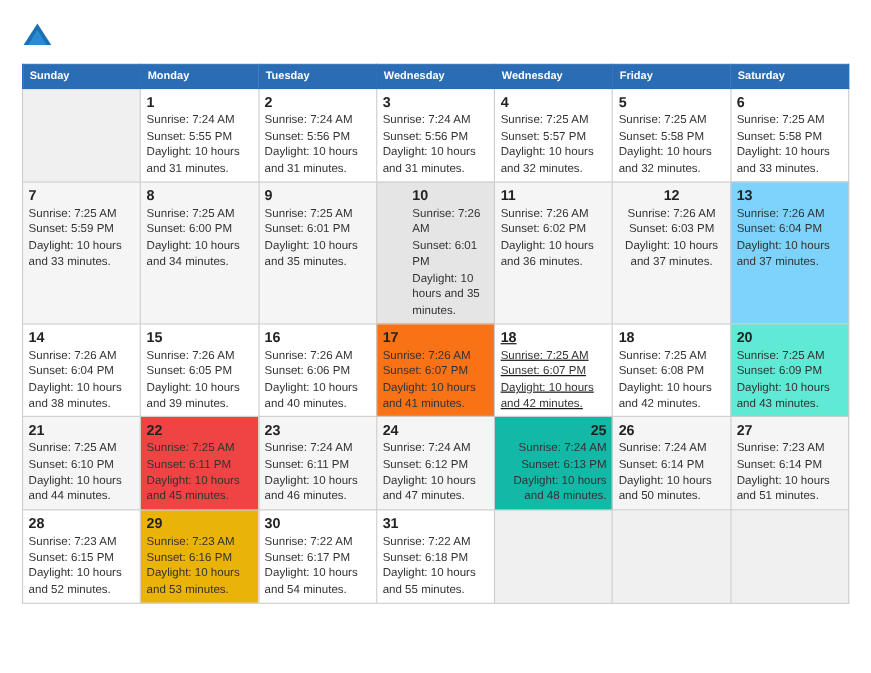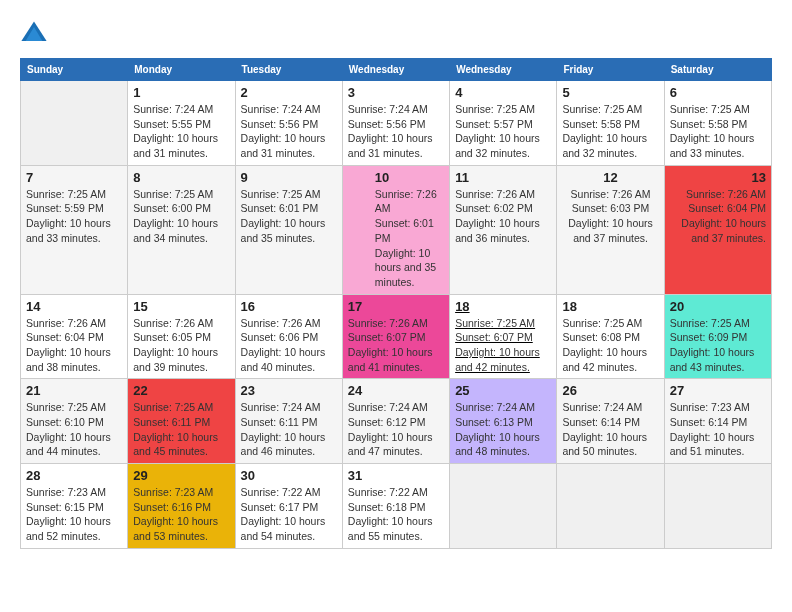--- a/index.html
+++ b/index.html
@@ -180,39 +180,39 @@
           <div class="day-info" style="white-space: pre-line;">Sunrise: 7:25 AM
 Sunset: 6:00 PM
 Daylight: 10 hours and 34 minutes.</div>
         </td>
         <td style="background: rgb(245, 245, 245);">
           <span class="day-number">9</span>
           <div class="day-info" style="white-space: pre-line;">Sunrise: 7:25 AM
 Sunset: 6:01 PM
 Daylight: 10 hours and 35 minutes.</div>
         </td>
-        <td style="background: #f9a8d4; padding-left: 32px;">
+        <td style="background: #e5e5e5; padding-left: 32px;">
           <span class="day-number">10</span>
           <div class="day-info" style="white-space: pre-line;">Sunrise: 7:26 AM
 Sunset: 6:01 PM
 Daylight: 10 hours and 35 minutes.</div>
         </td>
         <td style="background: rgb(245, 245, 245);">
           <span class="day-number">11</span>
           <div class="day-info" style="white-space: pre-line;">Sunrise: 7:26 AM
 Sunset: 6:02 PM
 Daylight: 10 hours and 36 minutes.</div>
         </td>
         <td style="background: rgb(245, 245, 245); text-align: center;">
           <span class="day-number">12</span>
           <div class="day-info" style="white-space: pre-line;">Sunrise: 7:26 AM
 Sunset: 6:03 PM
 Daylight: 10 hours and 37 minutes.</div>
         </td>
-        <td style="background: #ef4444; text-align: right;">
+        <td style="background: #7dd3fc;">
           <span class="day-number">13</span>
           <div class="day-info" style="white-space: pre-line;">Sunrise: 7:26 AM
 Sunset: 6:04 PM
 Daylight: 10 hours and 37 minutes.</div>
         </td>
       </tr>
       <tr>
         <td style="background: rgb(255, 255, 255);">
           <span class="day-number">14</span>
           <div class="day-info" style="white-space: pre-line;">Sunrise: 7:26 AM
@@ -224,21 +224,21 @@
           <div class="day-info" style="white-space: pre-line;">Sunrise: 7:26 AM
 Sunset: 6:05 PM
 Daylight: 10 hours and 39 minutes.</div>
         </td>
         <td style="background: rgb(255, 255, 255);">
           <span class="day-number">16</span>
           <div class="day-info" style="white-space: pre-line;">Sunrise: 7:26 AM
 Sunset: 6:06 PM
 Daylight: 10 hours and 40 minutes.</div>
         </td>
-        <td style="background: #ec4899; margin-left: 17px;">
+        <td style="background: #f97316; margin-left: 17px;">
           <span class="day-number">17</span>
           <div class="day-info" style="white-space: pre-line;">Sunrise: 7:26 AM
 Sunset: 6:07 PM
 Daylight: 10 hours and 41 minutes.</div>
         </td>
         <td style="background: rgb(255, 255, 255); text-decoration: underline;">
           <span class="day-number">18</span>
           <div class="day-info" style="white-space: pre-line;">Sunrise: 7:25 AM
 Sunset: 6:07 PM
 Daylight: 10 hours and 42 minutes.</div>
@@ -274,21 +274,21 @@
           <div class="day-info" style="white-space: pre-line;">Sunrise: 7:24 AM
 Sunset: 6:11 PM
 Daylight: 10 hours and 46 minutes.</div>
         </td>
         <td style="background: rgb(245, 245, 245);">
           <span class="day-number">24</span>
           <div class="day-info" style="white-space: pre-line;">Sunrise: 7:24 AM
 Sunset: 6:12 PM
 Daylight: 10 hours and 47 minutes.</div>
         </td>
-        <td style="background: #c4b5fd;">
+        <td style="background: #14b8a6; text-align: right;">
           <span class="day-number">25</span>
           <div class="day-info" style="white-space: pre-line;">Sunrise: 7:24 AM
 Sunset: 6:13 PM
 Daylight: 10 hours and 48 minutes.</div>
         </td>
         <td style="background: rgb(245, 245, 245);">
           <span class="day-number">26</span>
           <div class="day-info" style="white-space: pre-line;">Sunrise: 7:24 AM
 Sunset: 6:14 PM
 Daylight: 10 hours and 50 minutes.</div>

